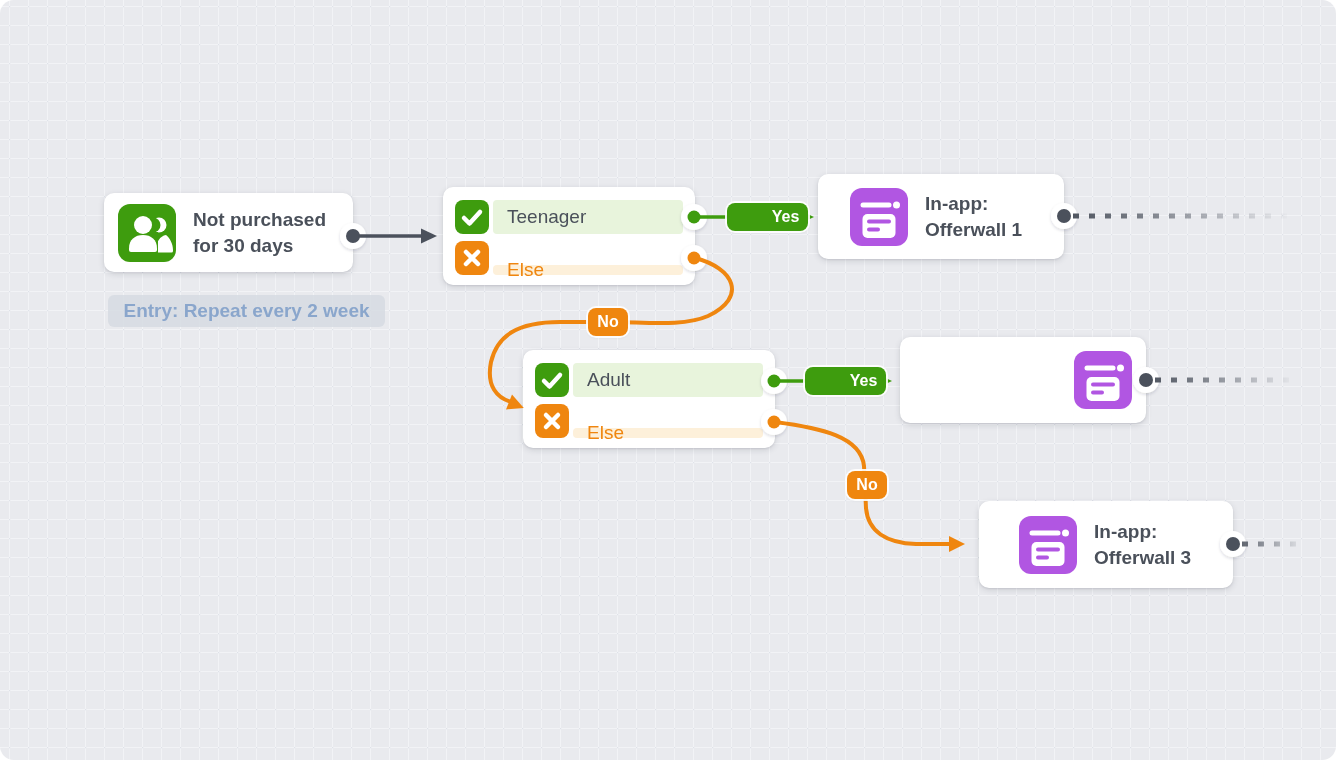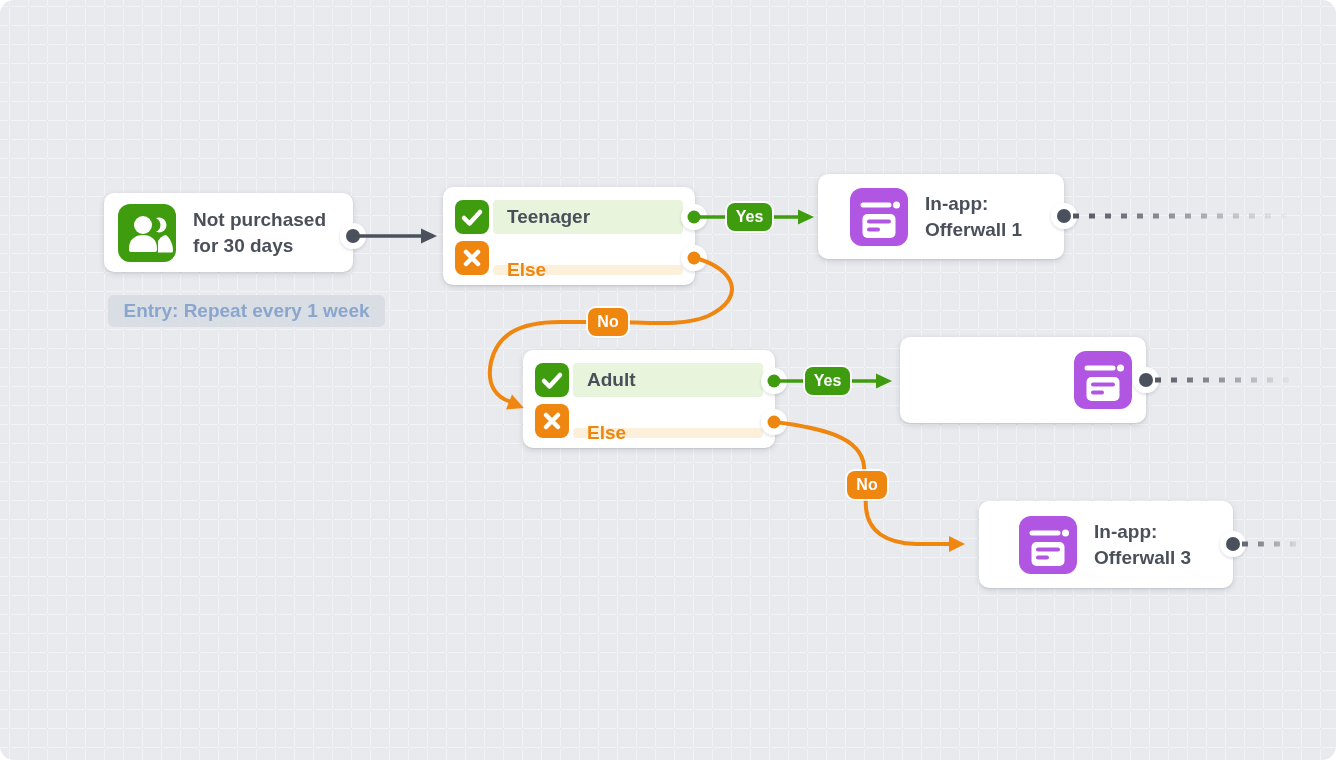--- a/index.html
+++ b/index.html
@@ -31,36 +31,36 @@
   .card-title{font-size:19px;font-weight:700;line-height:1.33;color:#4a505a;max-width:158px;}
   .action .card-title{font-weight:700;max-width:125px;}
 
   
   .cond{padding:13px 12px;box-sizing:border-box;}
   .crow{display:flex;align-items:stretch;height:34px;margin-bottom:7px;}
   .crow:last-child{margin-bottom:0;}
   .ricon{width:34px;height:34px;border-radius:8px;flex:0 0 auto;display:flex;align-items:center;justify-content:center;margin-right:4px;}
   .ricon.green{background:#3e9c0e;}
   .ricon.orange{background:#ef860f;}
-  .rlabel{flex:1;display:flex;align-items:center;padding-left:14px;border-radius:4px;font-size:19px;font-weight:700;}
+  .rlabel{flex:1;display:flex;align-items:center;padding-left:14px;border-radius:4px;font-size:19px;font-weight:400;}
   .rlabel.green{background:#e8f4dc;color:#4a505a;}
   .rlabel.orange{background:#fdf0da;color:#ef860f;margin-top:24px;}
 
   .entry-note{
     position:absolute;z-index:2;left:108px;top:295px;width:277px;height:32px;border-radius:6px;
     background:rgba(214,218,226,.85);color:#8aa6cc;font-size:19px;font-weight:700;
     display:flex;align-items:center;justify-content:center;box-sizing:border-box;
   }
 
   .badge{
     position:absolute;z-index:4;height:28px;border-radius:8px;color:#fff;
     font-size:16px;font-weight:700;display:flex;align-items:center;justify-content:center;
     box-shadow:0 0 0 2px rgba(255,255,255,.9),0 1px 3px rgba(45,52,65,.18);
   }
-  .badge.green{background:#3e9c0e;}
+  .badge.green{background:#3e9c0e;padding-left:36px;}
   .badge.orange{background:#ef860f;}
 </style>
 </head>
 <body>
 
 <div class="canvas">
 
   <svg class="wires" width="1336" height="760" viewBox="0 0 1336 760">
     <defs>
       <filter id="bumpShadow" x="-60%" y="-60%" width="220%" height="220%">
@@ -130,21 +130,21 @@
         <circle cx="35" cy="21" r="7.5" fill="#3e9c0e"></circle>
         <path d="M38 47 v-1 c0-8 4-14 10-15 c4 3 7 9 7 15 v1 a1.5 1.5 0 0 1 -1.5 1.5 h-14 a1.5 1.5 0 0 1 -1.5 -1.5 z" fill="#fff"></path>
         <rect x="31" y="28" width="9" height="21" fill="#3e9c0e"></rect>
         <circle cx="25" cy="21" r="9" fill="#fff"></circle>
         <path d="M11 46 v-1.5 c0-9 6-13.5 14-13.5 s14 4.5 14 13.5 V46 a2 2 0 0 1 -2 2 H13 a2 2 0 0 1 -2 -2 z" fill="#fff"></path>
       </svg>
     </div>
     <div class="card-title">Not purchased for 30 days</div>
   </div>
 
-  <div class="entry-note">Entry: Repeat every 1 week</div>
+  <div class="entry-note">Entry: Repeat every 2 week</div>
 
   <div class="node cond" style="left:443px;top:187px;width:252px;height:98px;">
     <div class="crow">
       <div class="ricon green">
         <svg width="34" height="34" viewBox="0 0 34 34">
             <path d="M9 18 l5.5 5.5 L25 12" stroke="#fff" stroke-width="4.5" fill="none" stroke-linecap="round" stroke-linejoin="round"></path>
           </svg>
       </div>
       <div class="rlabel green">Teenager</div>
     </div>

